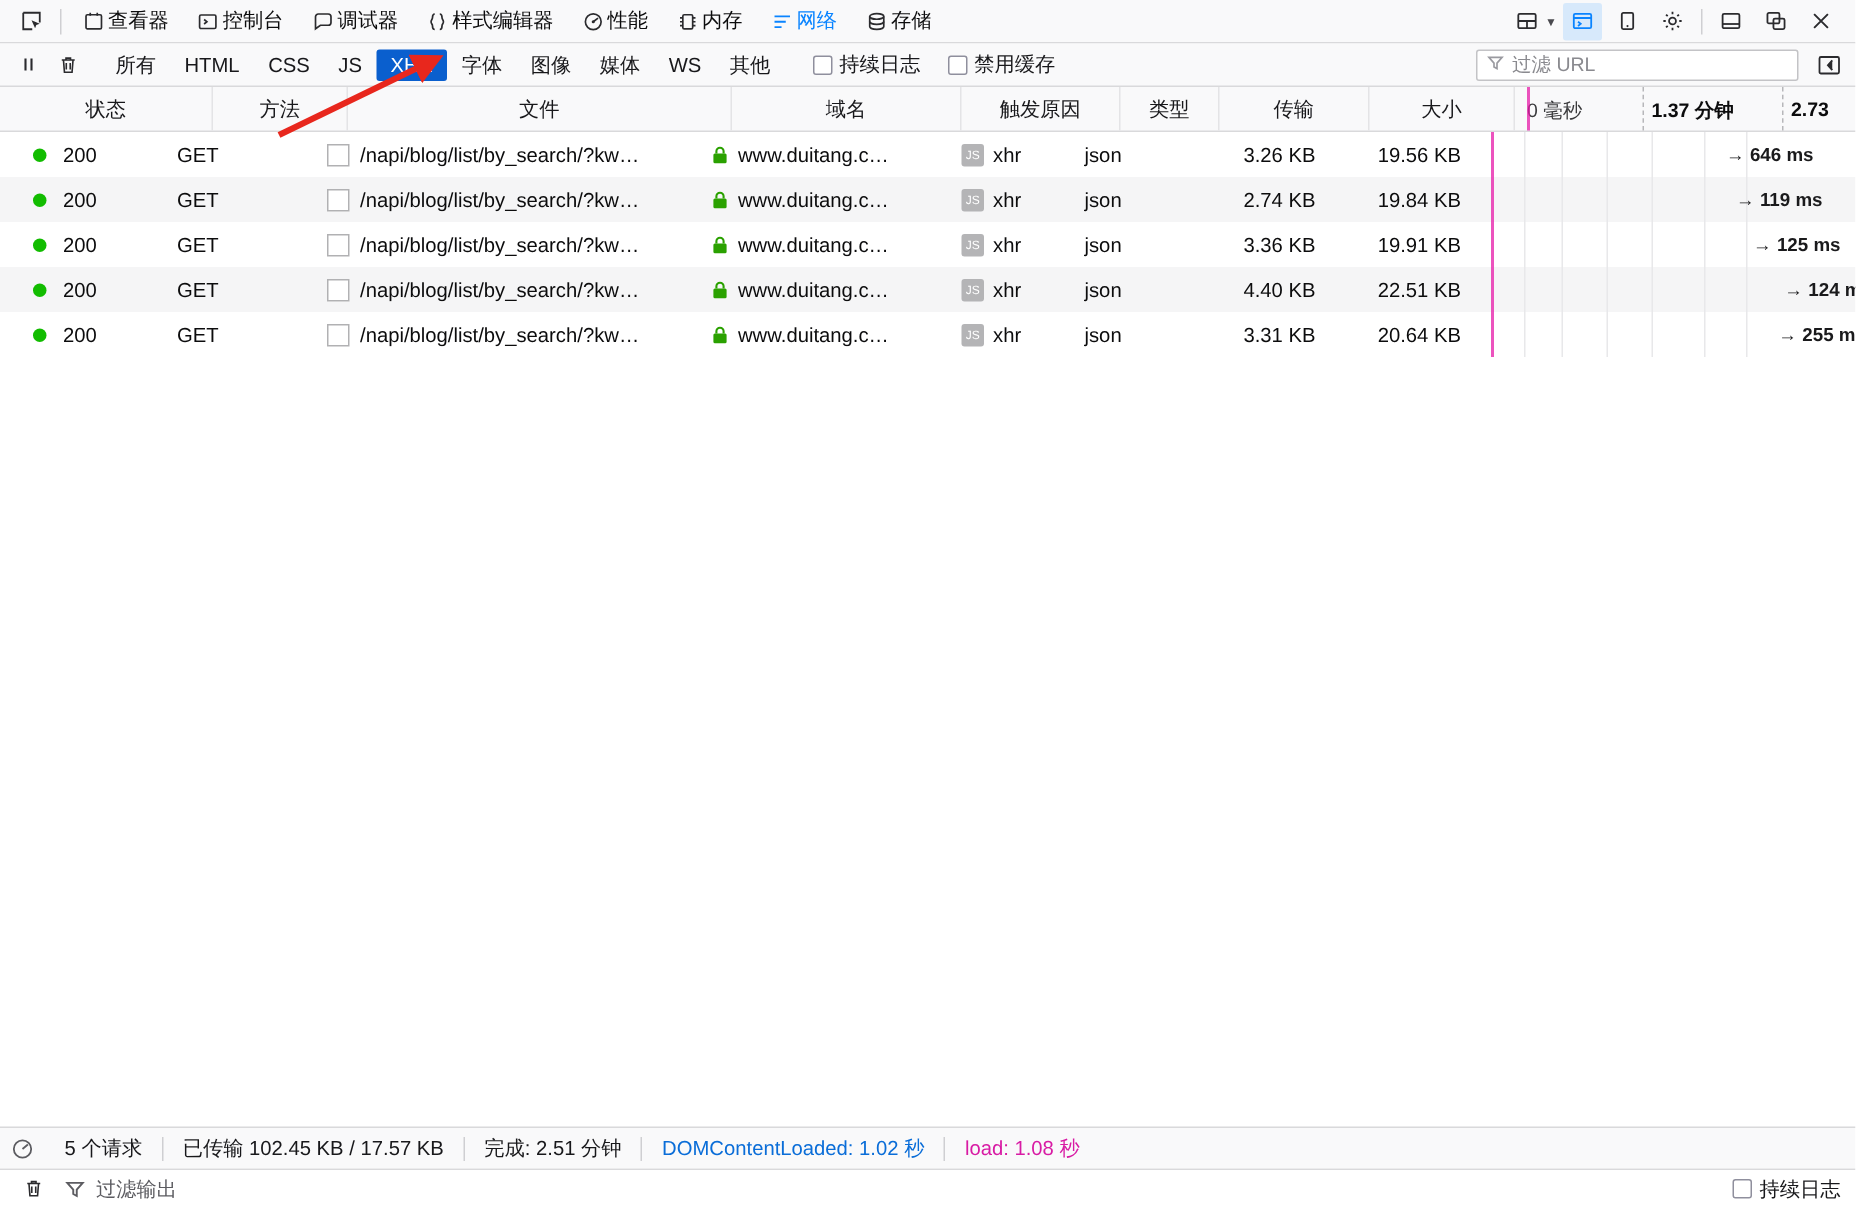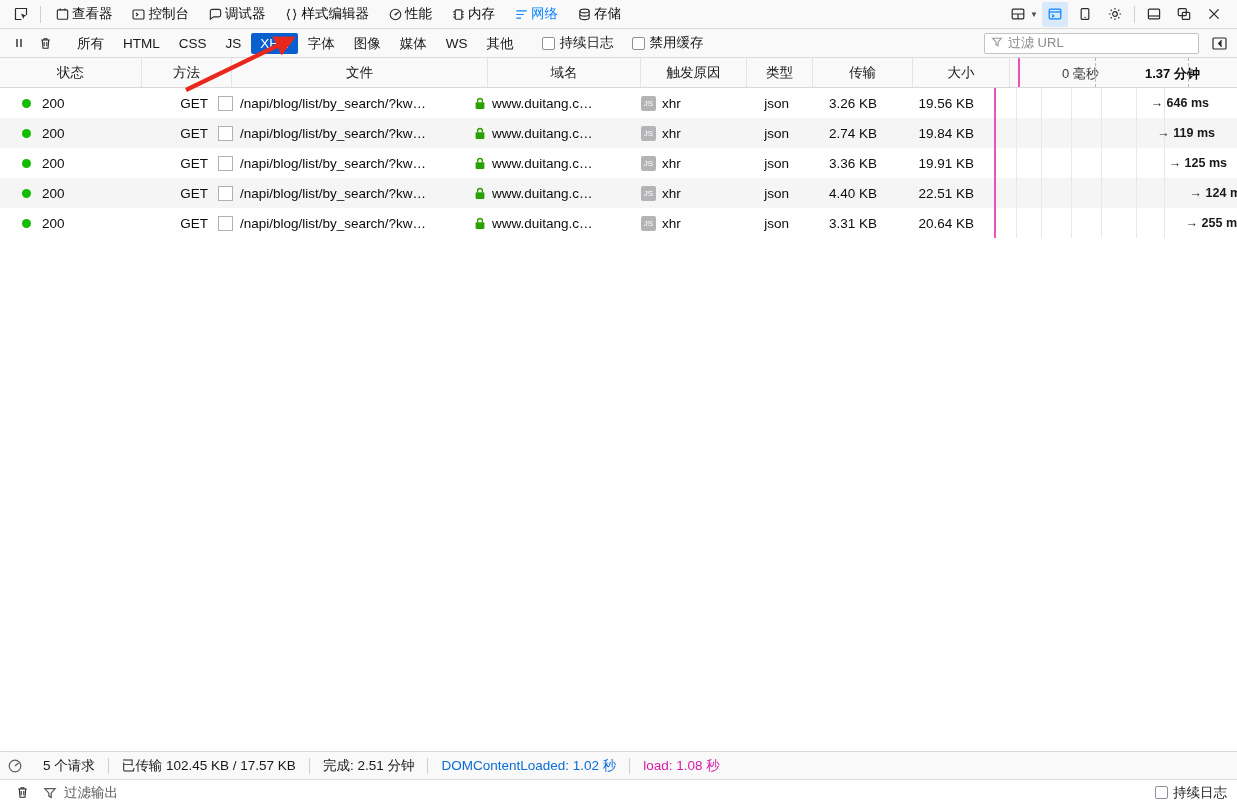--- a/index.html
+++ b/index.html
@@ -108,21 +108,21 @@
     height:100%;
   }
   .rows { background:#fff; }
   .req-row {
     display:flex; height:30px; align-items:stretch;
     font-size:13.5px; color:#0c0c0d;
   }
   .req-row.alt { background:#f5f5f6; }
   .req-row .cell { display:flex; align-items:center; height:100%; }
   .c-status { justify-content:flex-start; padding-left:22px; gap:11px; }
-  .c-center { justify-content:flex-end; }
+  .c-center { justify-content:flex-start; }
   .c-left   { justify-content:flex-start; }
   .c-right  { justify-content:flex-end; padding-right:12px; }
   .dot { width:9px; height:9px; border-radius:50%; background:#12bc00; display:inline-block; }
   .file-box {
     width:15px; height:15px;
     border:1px solid #b1b1b3; background:#fff;
     margin-right:7px; flex:none;
   }
   .lock { margin-right:6px; display:flex; align-items:center; }
   .xhr-badge {
@@ -135,21 +135,21 @@
   
   .tl-wrap { position:relative; flex:1; height:100%; overflow:hidden; }
   .tl-time {
     position:absolute; right:6px; top:50%; transform:translateY(-50%);
     font-size:12.5px; font-weight:bold; color:#1a1a1c; white-space:nowrap;
   }
   .tl-grid {
     position:absolute; top:0; bottom:0; width:1px; background:#e8e8ea;
   }
   .tl-pink { position:absolute; top:0; bottom:0; width:1.5px; background:#e61aa8; opacity:.75; }
-  .tl-head-label { position:absolute; font-size:13px; color:#3b3b3d; top:7px;margin-left:44px; }
+  .tl-head-label { position:absolute; font-size:13px; color:#3b3b3d; top:7px; }
   .tl-head-label.b { font-weight:bold; color:#0c0c0d; }
   .tl-dash { position:absolute; top:0; bottom:0; border-left:1px dashed #b7b7ba; }
 
   
   .status-bar {
     position:absolute; left:0; right:0; bottom:26px;
     height:28px; display:flex; align-items:center;
     background:#f9f9fa; border-top:1px solid #d9d9db;
     font-size:13.5px; color:#18181b;
   }

